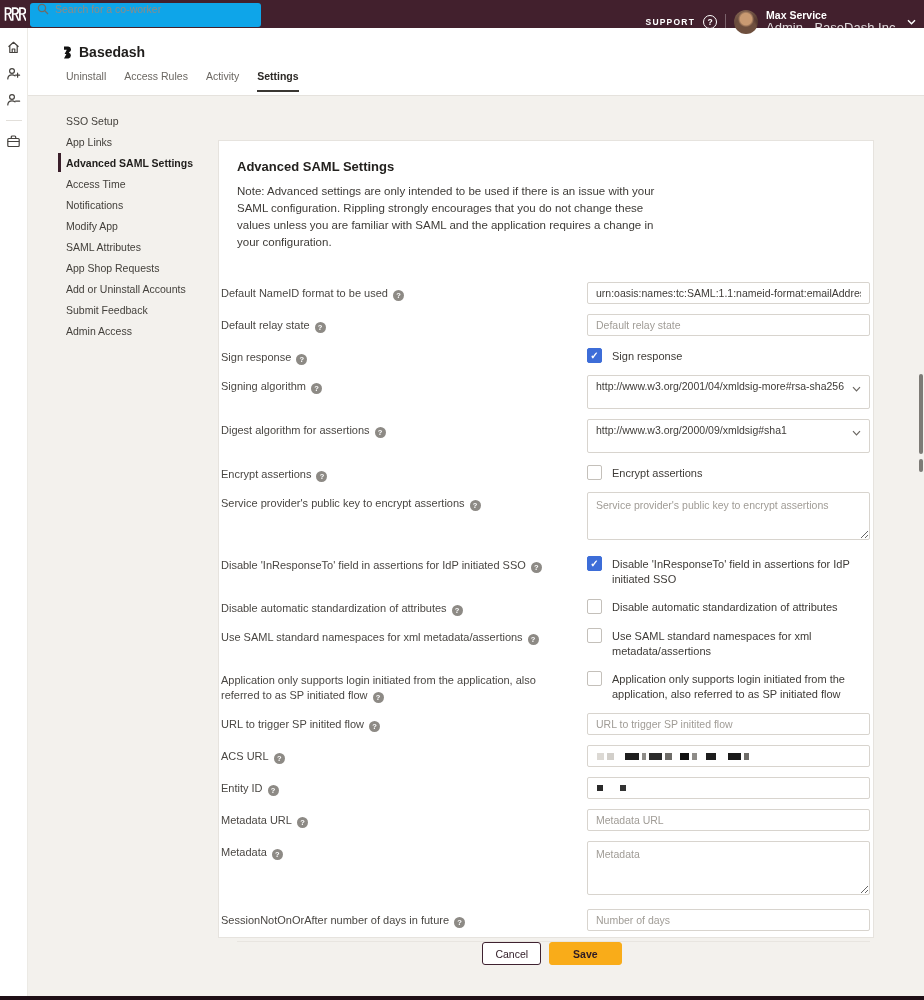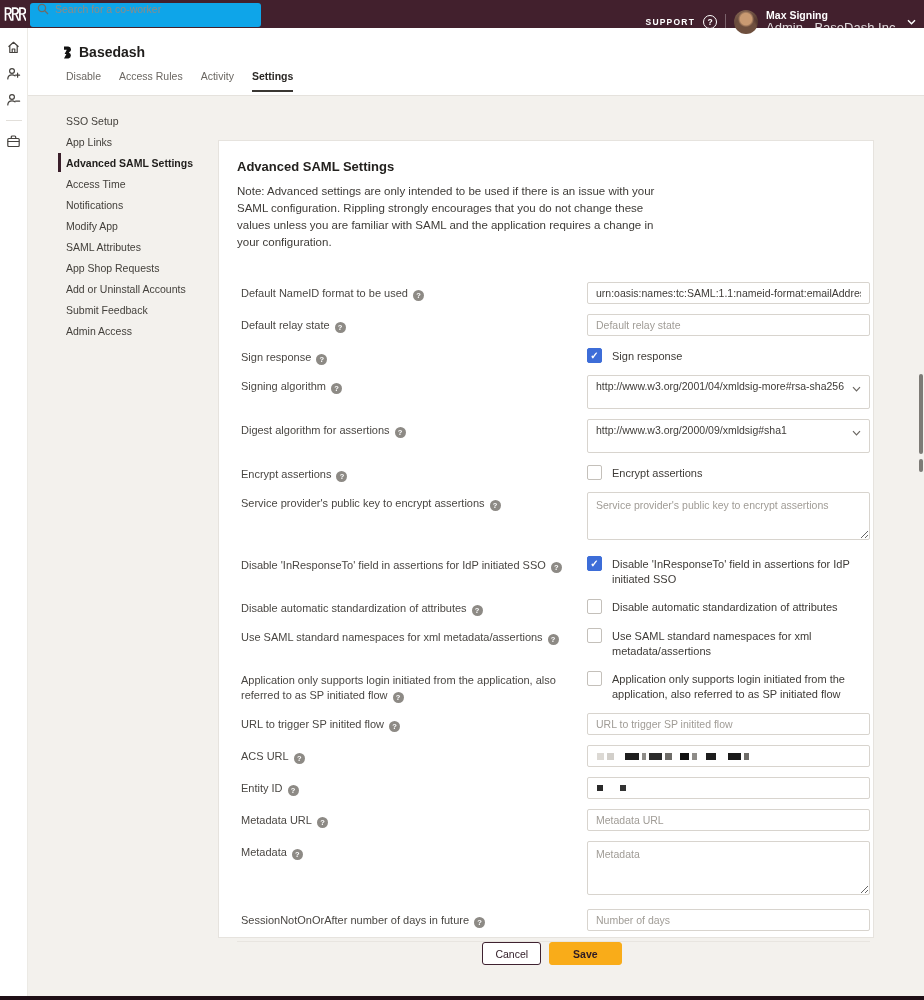--- a/index.html
+++ b/index.html
@@ -80,21 +80,21 @@
   
   .panel {
     position:absolute; left:190px; top:44px; width:656px; height:798px;
     background:#fff; border:1px solid #E6E3DE;
     display:flex; flex-direction:column; padding-top:18px;
   }
   .panel-title { font-size:13px; font-weight:700; color:#23211E; margin:0 18px; }
   .panel-note { font-size:11.5px; line-height:17px; color:#3E3B37; margin:9px 18px 0 18px; max-width:438px; }
   .sep { height:1px; background:#E8E5E0; margin:13px 3px 18px 18px; }
   .rows { flex:1 1 auto; }
-  .row { display:flex; justify-content:space-between; margin:0 3px 10px 22px; }
+  .row { display:flex; justify-content:space-between; margin:0 3px 10px 2px; }
   .flabel { width:322px; font-size:11px; line-height:15px; color:#4A4743; padding-top:4px; }
   .flabel .lbltxt { max-width:300px; display:inline; }
   .info {
     display:inline-flex; width:11px; height:11px; background:#8D8A85; border-radius:50%;
     align-items:center; justify-content:center; margin-left:5px; vertical-align:-1px; cursor:pointer;
   }
   .info::after { content:"?"; color:#fff; font-size:7.5px; font-weight:700; }
   .ctrl { width:283px; }
   .tinput {
     width:100%; height:22px; border:1px solid #D8D4CE; border-radius:2px;
@@ -161,21 +161,21 @@
       </svg>
     </span>
     <input type="text" placeholder="Search for a co-worker" style="">
   </div>
   <div class="top-right">
     <span class="support-label">SUPPORT</span>
     <span class="help-circle"></span>
     <span class="top-divider"></span>
     <span class="avatar"></span>
     <span class="user-block">
-      <span class="user-name">Max Signing</span>
+      <span class="user-name">Max Service</span>
       <span class="user-role">Admin · BaseDash Inc.</span>
     </span>
     <span>
       <svg width="9" height="6" viewBox="0 0 9 6" fill="none" stroke="#fff" stroke-width="1.4">
           <path d="M1 1.2 L4.5 4.8 L8 1.2"></path>
         </svg>
     </span>
   </div>
 </div>
 
@@ -211,21 +211,21 @@
 <div class="appheader">
   <div class="app-title-row">
     <span>
       <svg width="13" height="13" viewBox="0 0 13 13">
         <path fill="#111" d="M2 .5 h4.2 a3 3 0 0 1 .6 5.9 a3.2 3.2 0 0 1 -.3 6.1 H2 l2.4-4.6 H2.6 l2.2-4.2 H2 z"></path>
       </svg>
     </span>
     <span class="app-name">Basedash</span>
   </div>
   <div class="tabs">
-    <span class="tab">Disable</span>
+    <span class="tab">Uninstall</span>
     <span class="tab">Access Rules</span>
     <span class="tab">Activity</span>
     <span class="tab active">Settings</span>
   </div>
 </div>
 
 <div class="content">
 
   <div class="nav">
     <div class="nav-item">SSO Setup</div>

